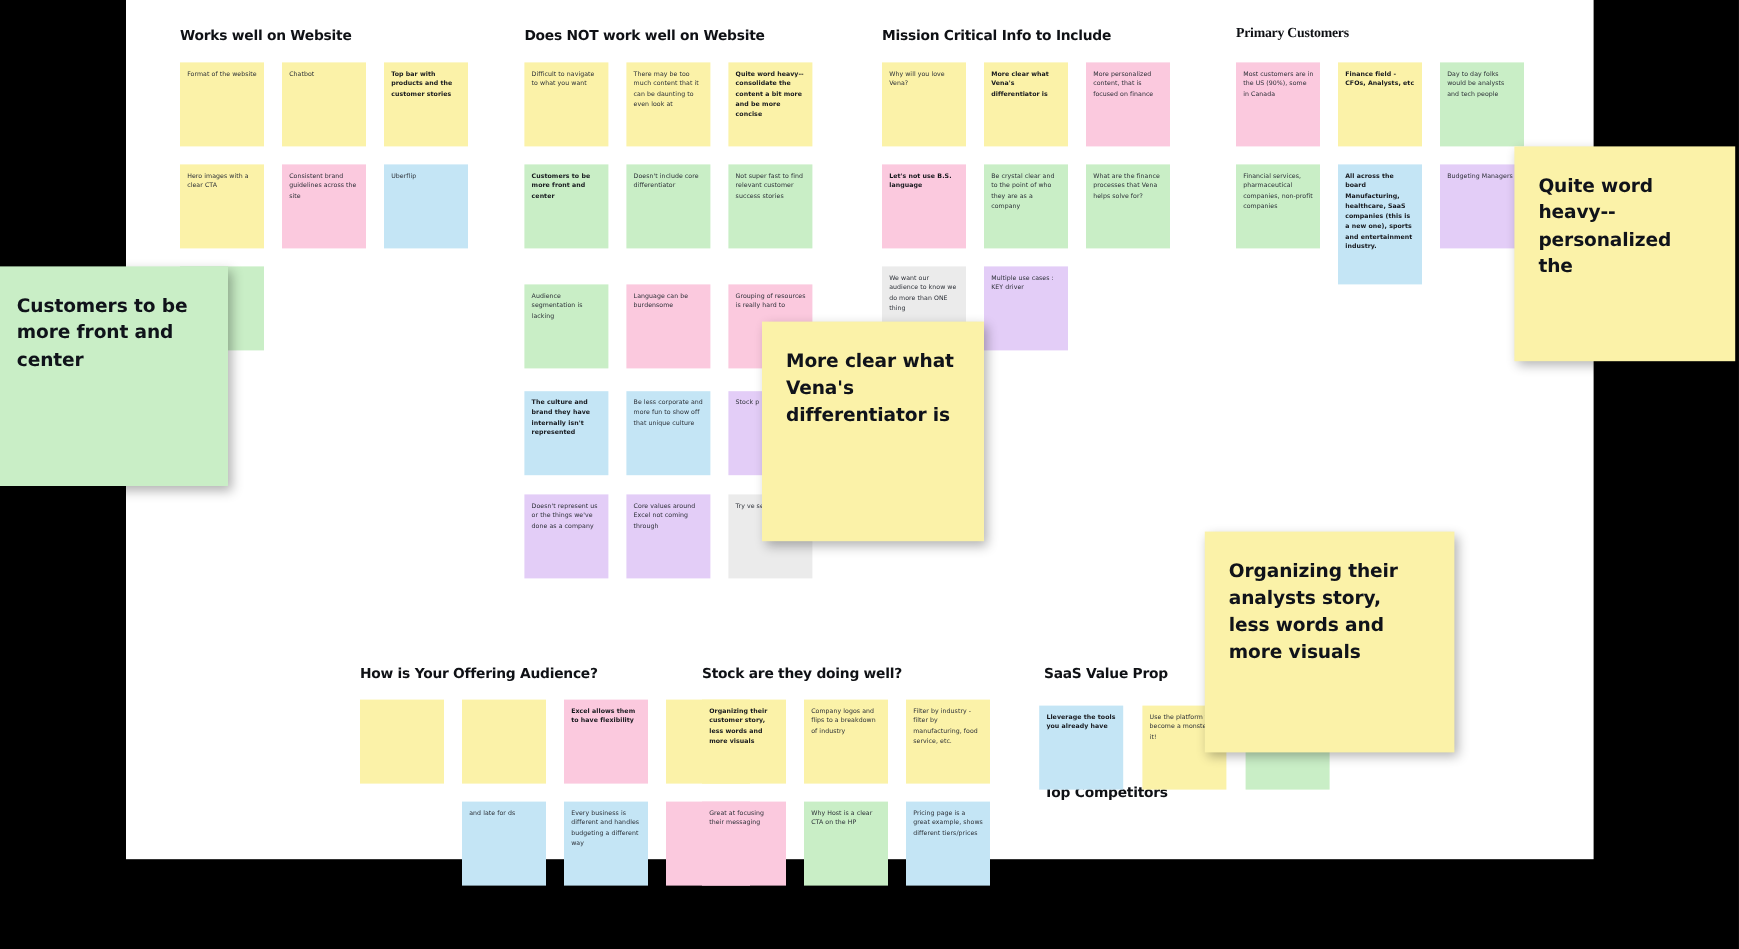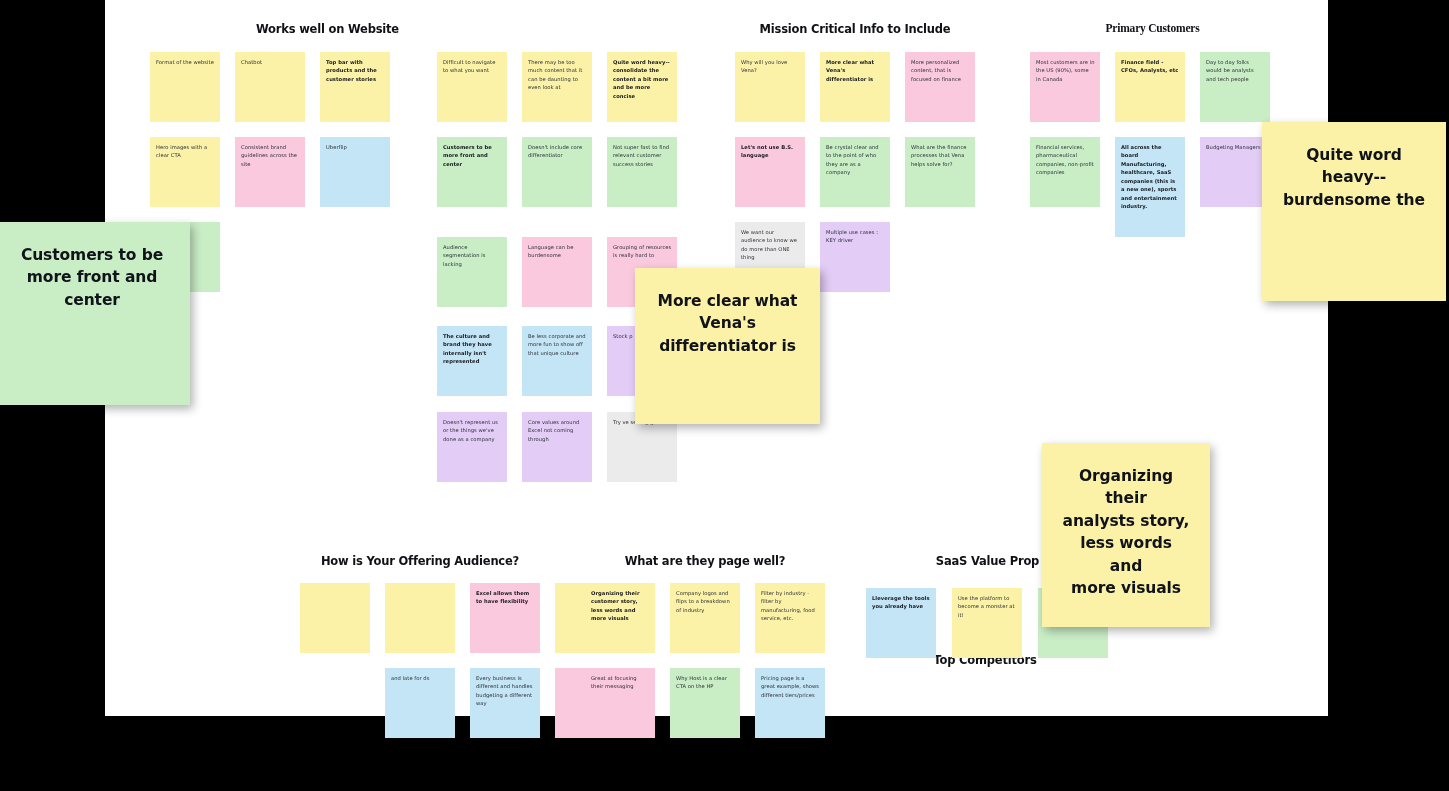--- a/index.html
+++ b/index.html
@@ -19,21 +19,20 @@
     background: #ffffff;
   }
 
   .section-title {
     position: absolute;
     font-size: 11.5px;
     font-weight: bold;
     color: #0f1115;
     letter-spacing: -0.2px;
     white-space: nowrap;
-    text-align: center;
   }
 
   .note {
     position: absolute;
     width: 70px; height: 70px;
     padding: 6px 5px 4px 6px;
     font-size: 5.2px;
     line-height: 1.62;
     color: #2b2f36;
     overflow: hidden;
@@ -54,35 +53,35 @@
   .overlay {
     position: absolute;
     padding: 22px 20px;
     font-size: 15.5px;
     line-height: 1.45;
     font-weight: bold;
     color: #10131a;
     box-shadow: 3px 4px 9px rgba(0,0,0,0.30);
     overflow: hidden;
     letter-spacing: -0.1px;
-    text-align: center;
   }
   .overlay span { display: block; }
 </style>
 </head>
 <body>
 
 <div id="root">
   <div id="canvas"></div>
 
   <div class="section-title" style="left:150px; top:22px; width:355px;">Works well on Website</div>
+  <div class="section-title" style="left:437px; top:22px; width:355px;">Does NOT work well on Website</div>
   <div class="section-title" style="left:735px; top:22px; width:240px;">Mission Critical Info to Include</div>
   <div class="section-title" style="left:1030px; top:22px; width:245px;font-family:Liberation Serif, serif;">Primary Customers</div>
   <div class="section-title" style="left:300px; top:554px; width:240px;">How is Your Offering Audience?</div>
-  <div class="section-title" style="left:585px; top:554px; width:240px;">What are they page well?</div>
+  <div class="section-title" style="left:585px; top:554px; width:240px;">Stock are they doing well?</div>
   <div class="section-title" style="left:870px; top:554px; width:235px;">SaaS Value Prop</div>
   <div class="section-title" style="left:870px; top:653px; width:230px;">Top Competitors</div>
 
   <div class="note c-yellow" style="left:150px; top:52px;">Format of the website</div>
   <div class="note c-yellow" style="left:235px; top:52px;">Chatbot</div>
   <div class="note c-yellow b" style="left:320px; top:52px;">Top bar with products and the customer stories</div>
   <div class="note c-yellow" style="left:150px; top:137px;">Hero images with a clear CTA</div>
   <div class="note c-pink" style="left:235px; top:137px;">Consistent brand guidelines across the site</div>
   <div class="note c-blue" style="left:320px; top:137px;">Uberflip</div>
   <div class="note c-green b" style="left:150px; top:222px;">the action</div>
@@ -149,29 +148,29 @@
 
   <div class="overlay c-green" style="left:-6px; top:222px; width:196px; height:183px;">
     <span>Customers to be</span>
     <span>more front and</span>
     <span>center</span>
   </div>
 
   <div class="overlay c-yellow" style="left:1262px; top:122px; width:184px; height:179px;">
     <span>Quite word</span>
     <span>heavy--</span>
-    <span>burdensome the</span>
+    <span>personalized the</span>
   </div>
 
-  <div class="overlay c-yellow" style="left:635px; top:268px; width:185px; height:156px;">
+  <div class="overlay c-yellow" style="left:635px; top:268px; width:185px; height:183px;">
     <span>More clear what</span>
     <span>Vena's</span>
     <span>differentiator is</span>
   </div>
 
-  <div class="overlay c-yellow" style="left:1042px; top:443px; width:168px; height:184px;">
+  <div class="overlay c-yellow" style="left:1004px; top:443px; width:208px; height:184px;">
     <span>Organizing their</span>
     <span>analysts story,</span>
     <span>less words and</span>
     <span>more visuals</span>
   </div>
 
 </div>
 
 </body></html>

